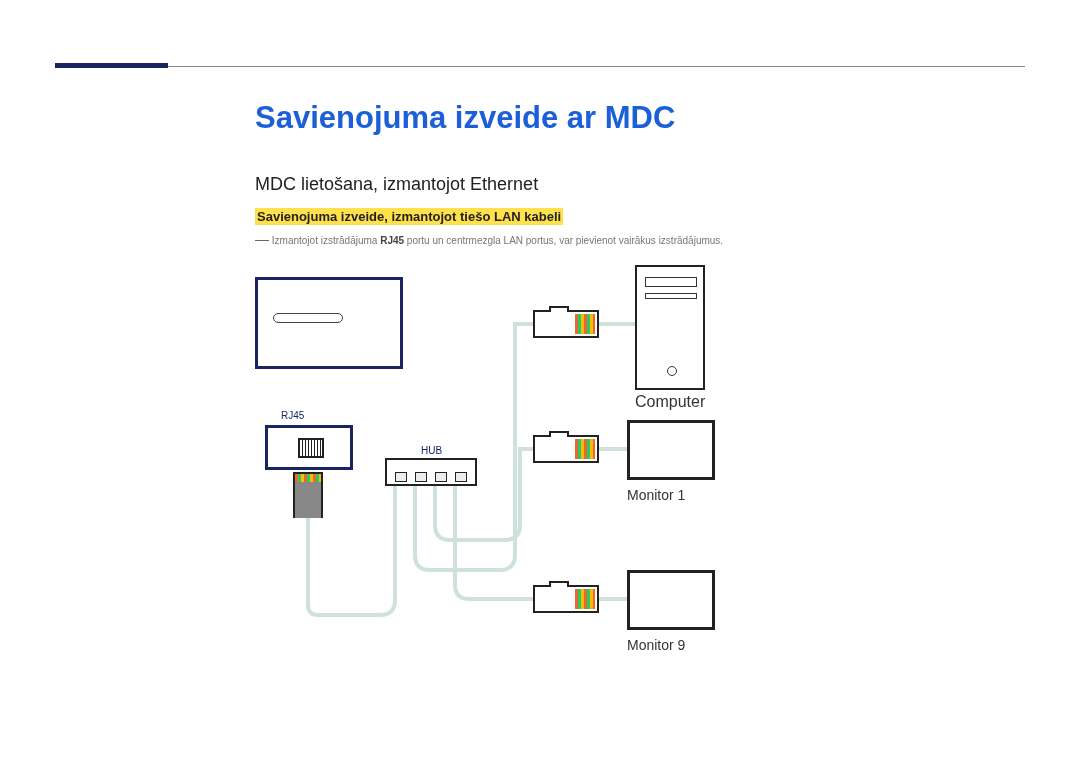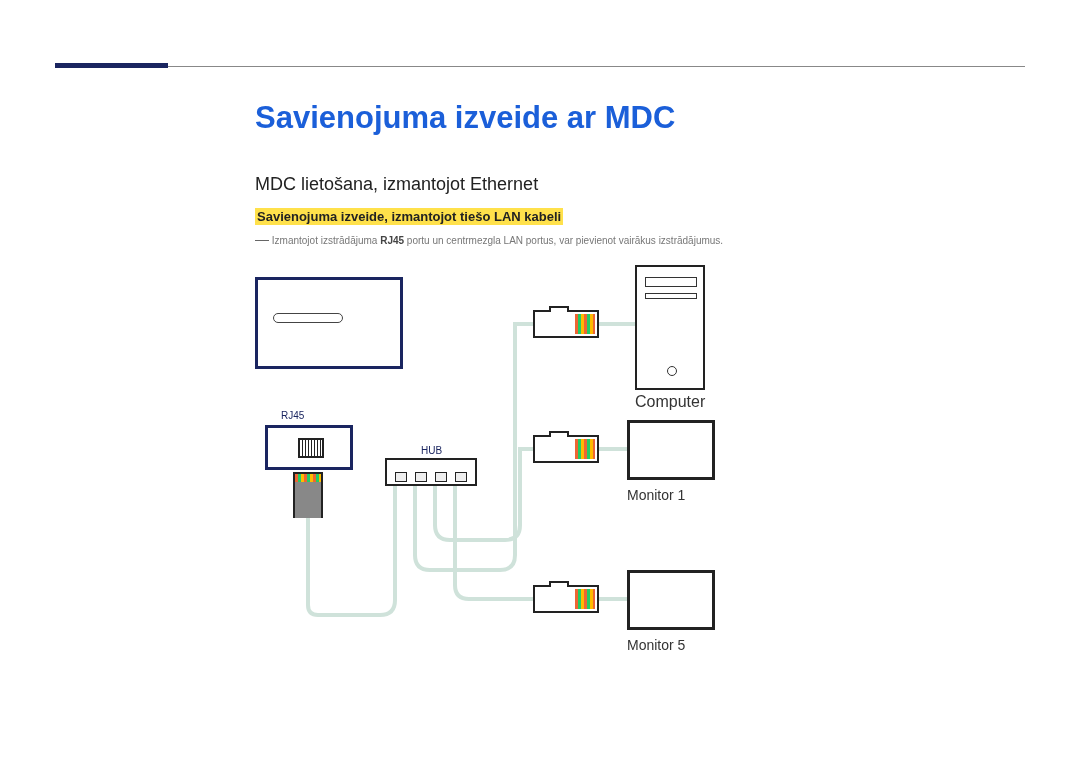--- a/index.html
+++ b/index.html
@@ -325,15 +325,15 @@
       <div class="drive"></div>
       <div class="slot"></div>
       <div class="btn"></div>
     </div>
     <div class="computer-label">Computer</div>
 
     <div class="monitor m1"></div>
     <div class="monitor-label ml1">Monitor 1</div>
 
     <div class="monitor m2"></div>
-    <div class="monitor-label ml2">Monitor 5</div>
+    <div class="monitor-label ml2">Monitor 9</div>
   </div>
 </div>
 
 </body></html>

